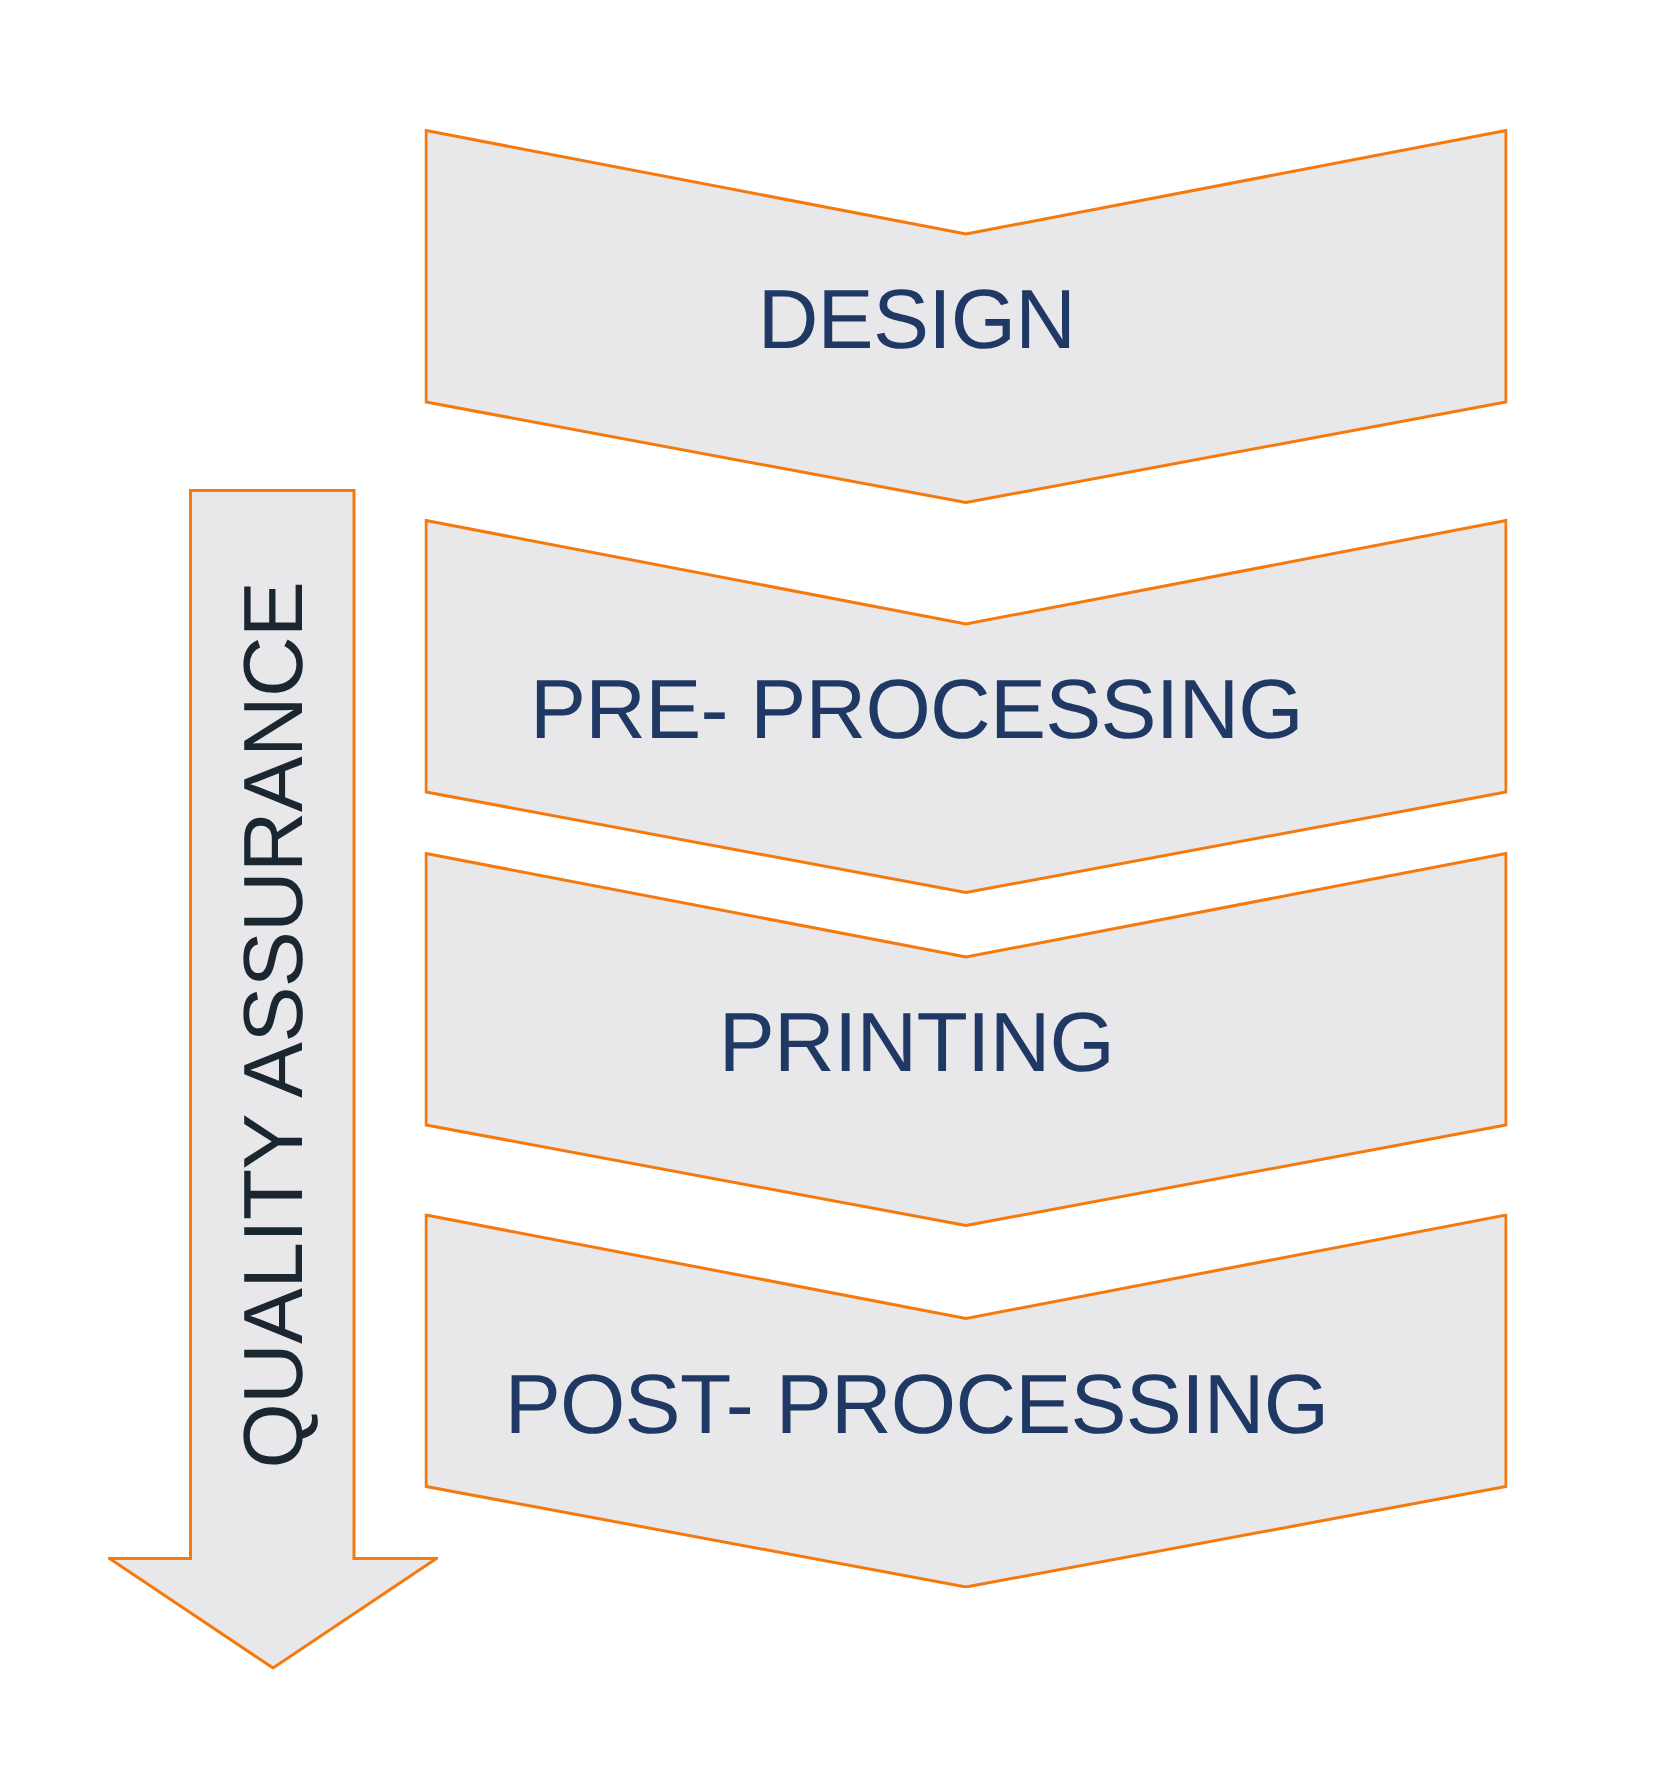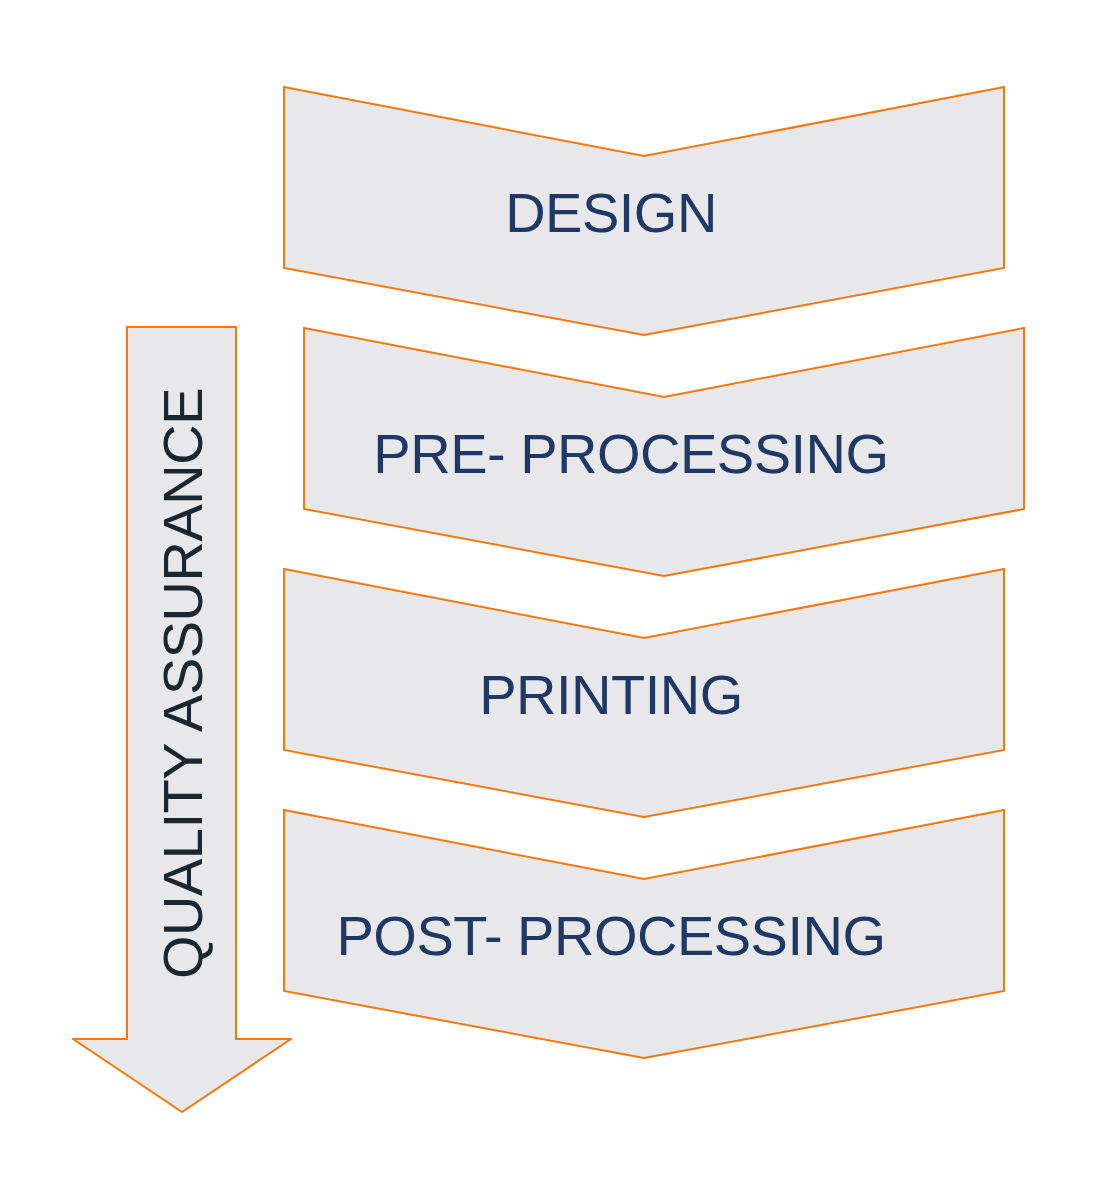--- a/index.html
+++ b/index.html
@@ -29,21 +29,21 @@
     height: 112px;
     display: flex;
     align-items: center;
     justify-content: center;
     font-size: 56px;
     letter-spacing: -0.5px;
     color: #1F3864;
     white-space: pre;
   }
   .pos-1 { top: 86px; }
-  .pos-2 { top: 327px; margin-left: 20px; }
+  .pos-2 { top: 346px; }
   .pos-3 { top: 568px; }
   .pos-4 { top: 809px; }
   .qa-arrow {
     position: absolute;
     left: 72px;
     top: 326px;
     width: 220px;
     height: 787px;
   }
   .qa-label {

